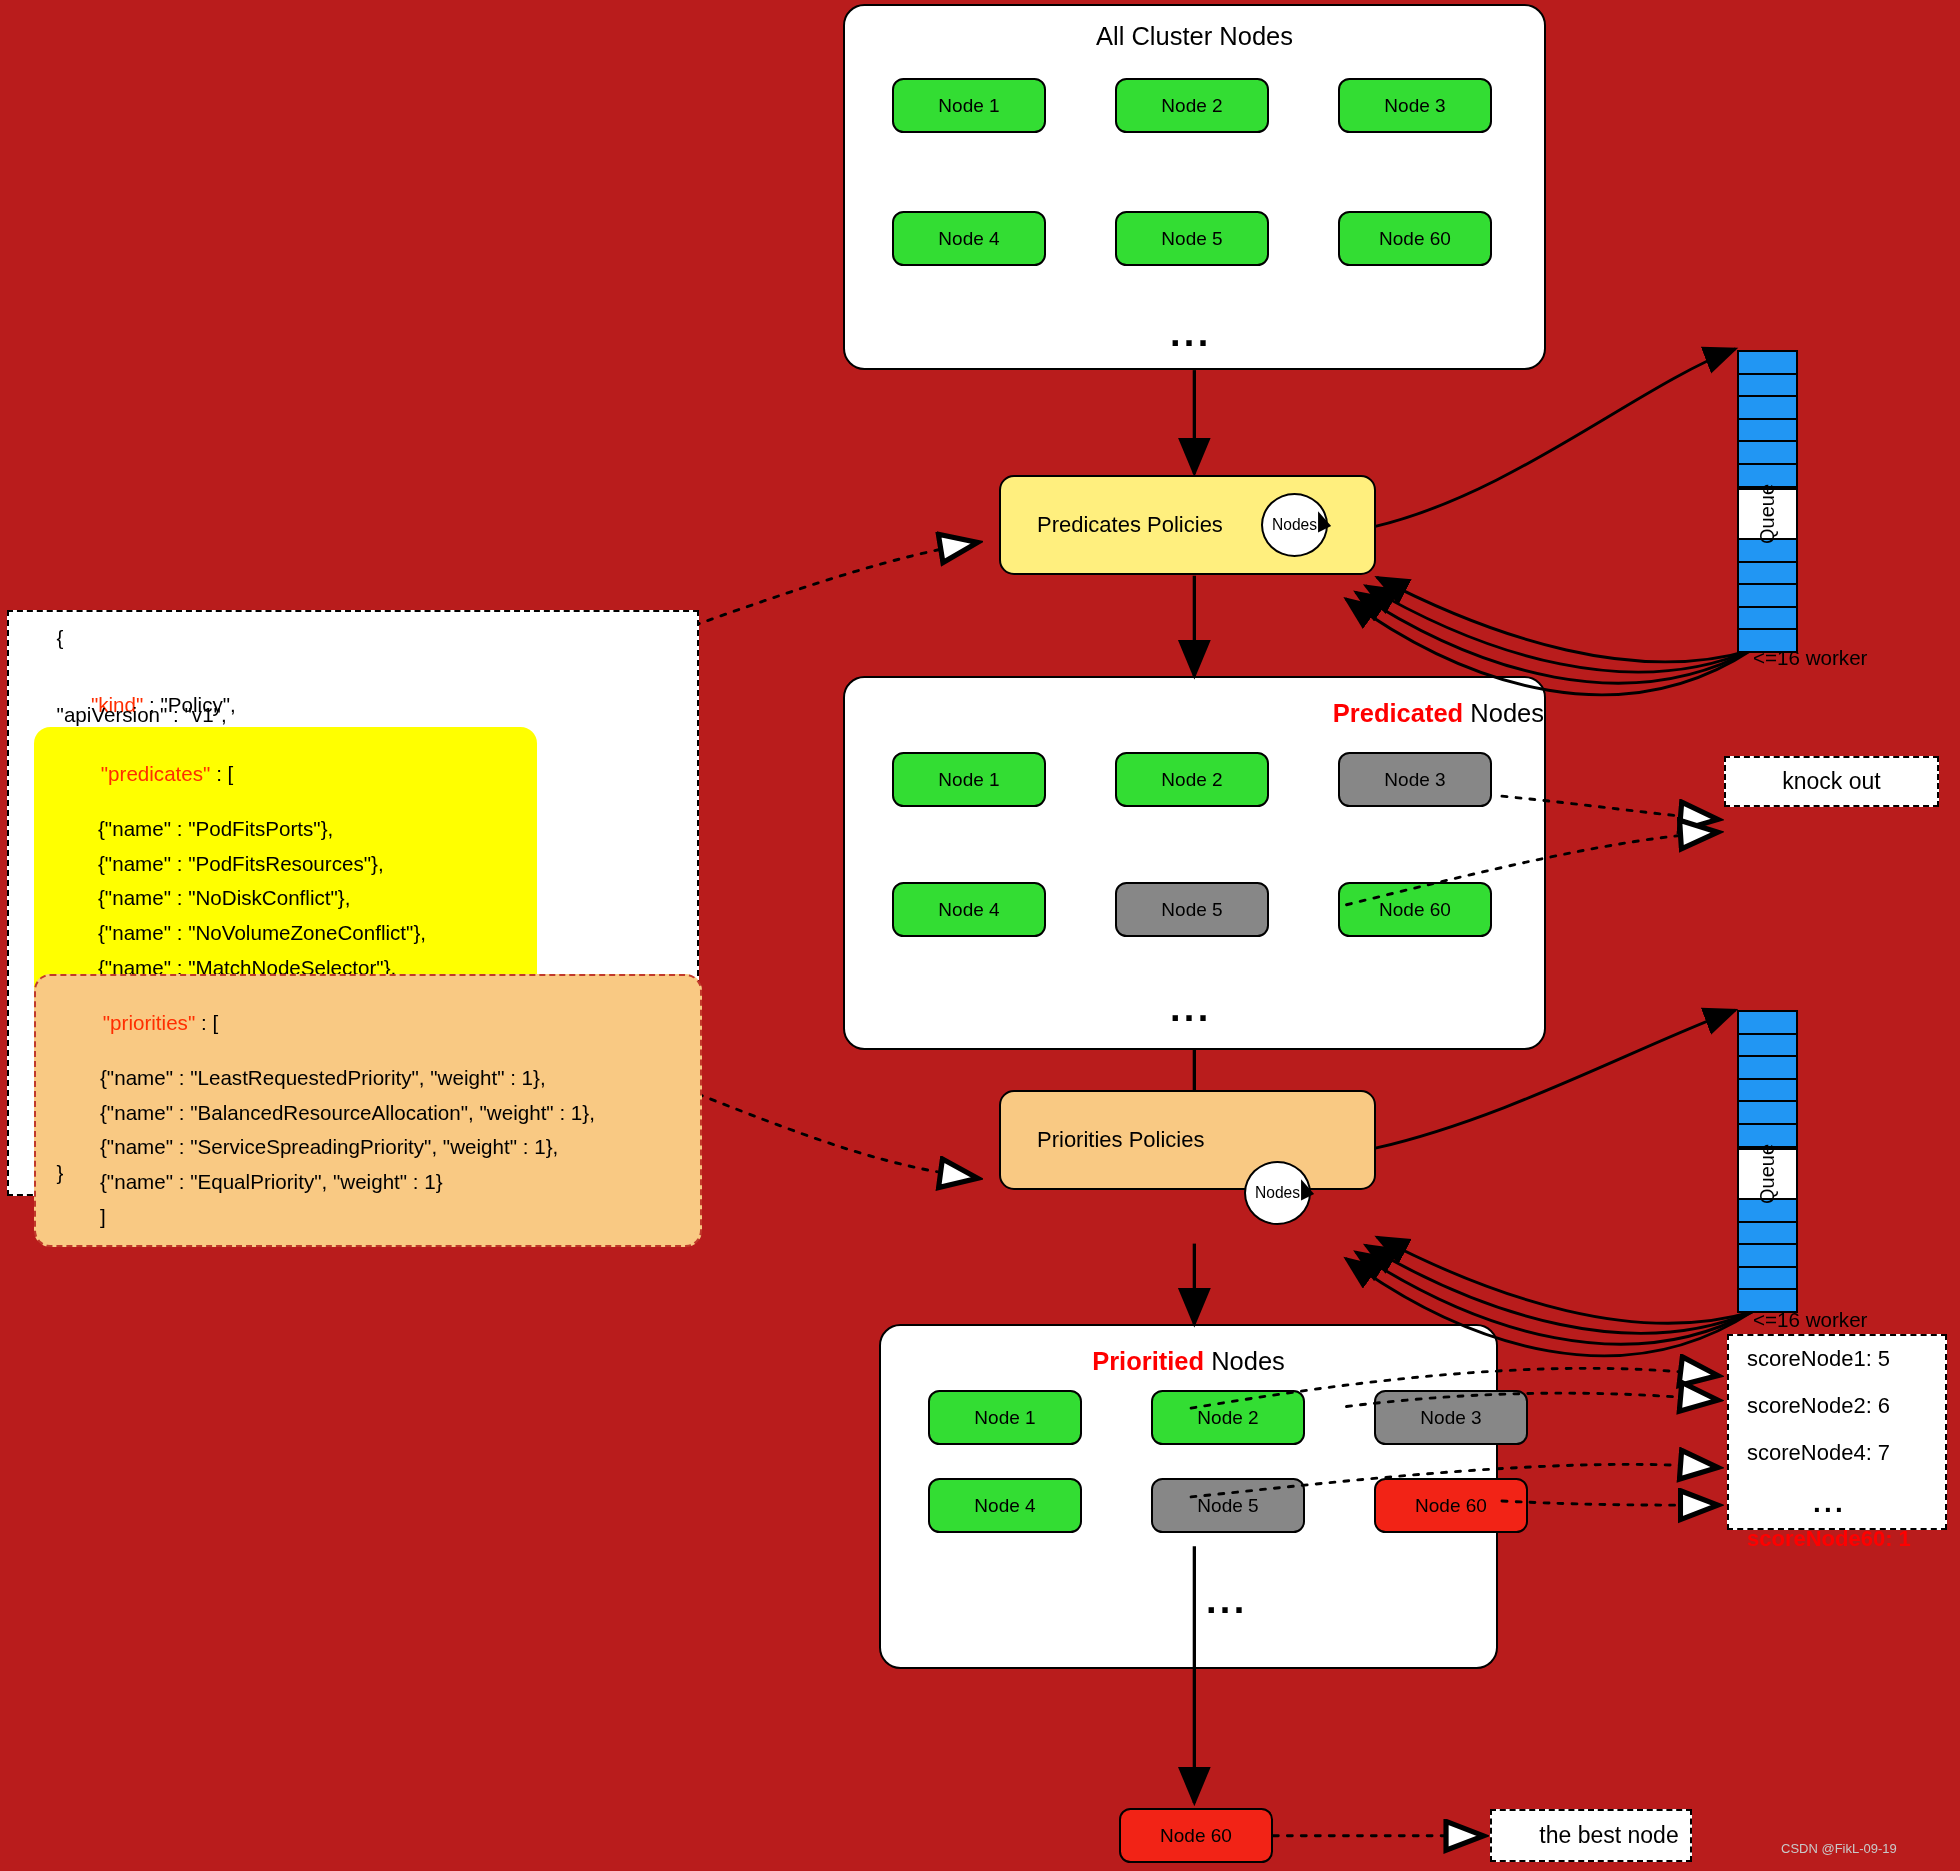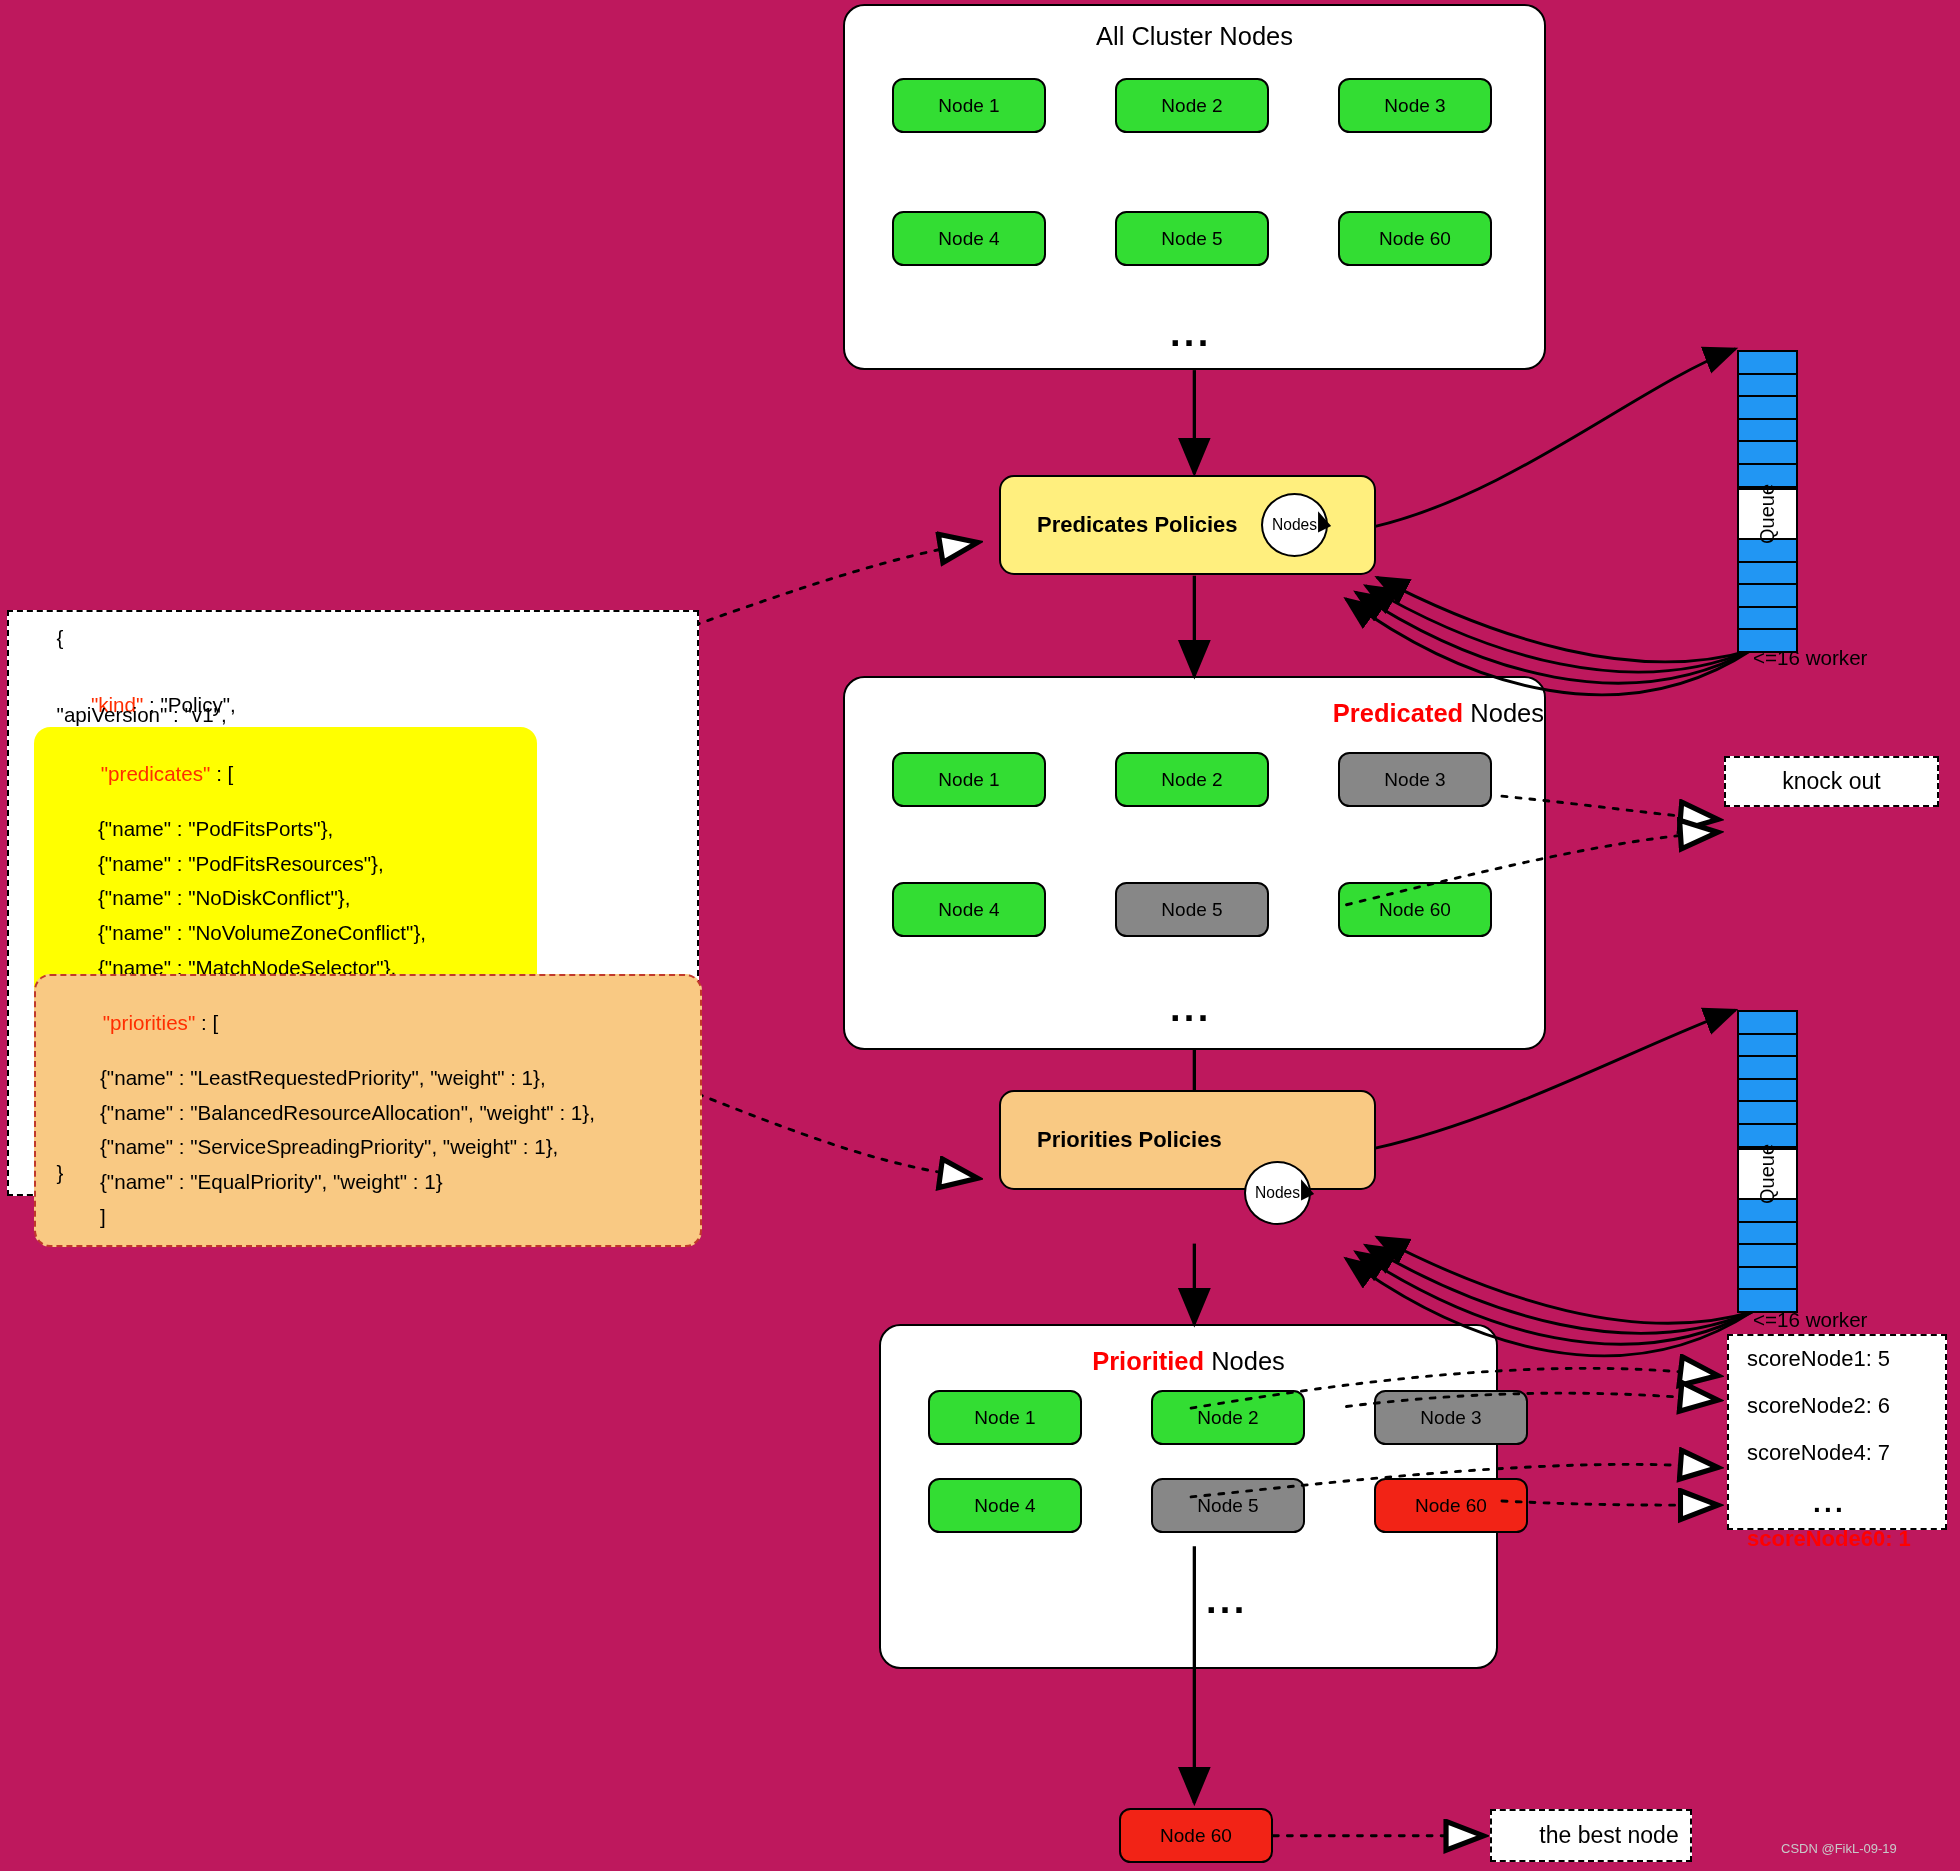--- a/index.html
+++ b/index.html
@@ -5,21 +5,21 @@
   html,body{margin:0;padding:0;background:#fff;}
   body{
     font-family:"Liberation Sans", sans-serif;
     color:#000;
   }
   #stage{
     position:relative;
     width:1961px;
     height:1872px;
     overflow:hidden;
-    background:#be185d;
+    background:#b91c1c;
   }
   svg#wires{
     position:absolute; left:0; top:0;
     width:1961px; height:1872px;
     pointer-events:none;
     z-index:3;
   }
   .abs{position:absolute;}
 
   
@@ -72,21 +72,20 @@
 
   
   .policy-box{
     position:absolute;
     border:2.5px solid #000;
     border-radius:15px;
     box-sizing:border-box;
     z-index:5;
     display:flex;
     align-items:center;
-    font-weight:bold;
   }
   .policy-box.predicates{background:#ffef7e;}
   .policy-box.priorities{background:#f9c983;}
   .policy-label{
     font-size:22px;
     margin-left:36px;
     white-space:nowrap;
   }
   .nodes-circle{
     position:absolute;

